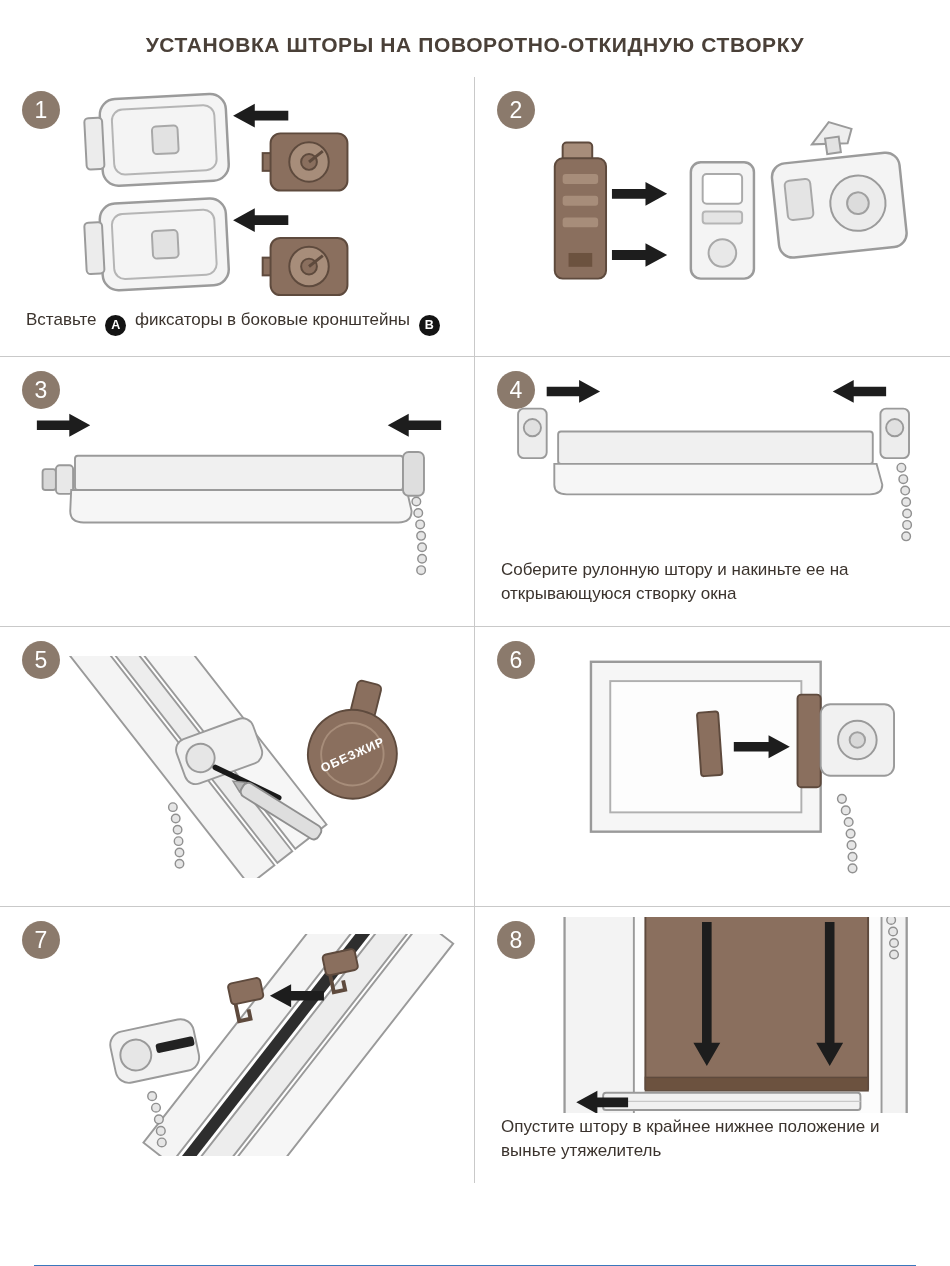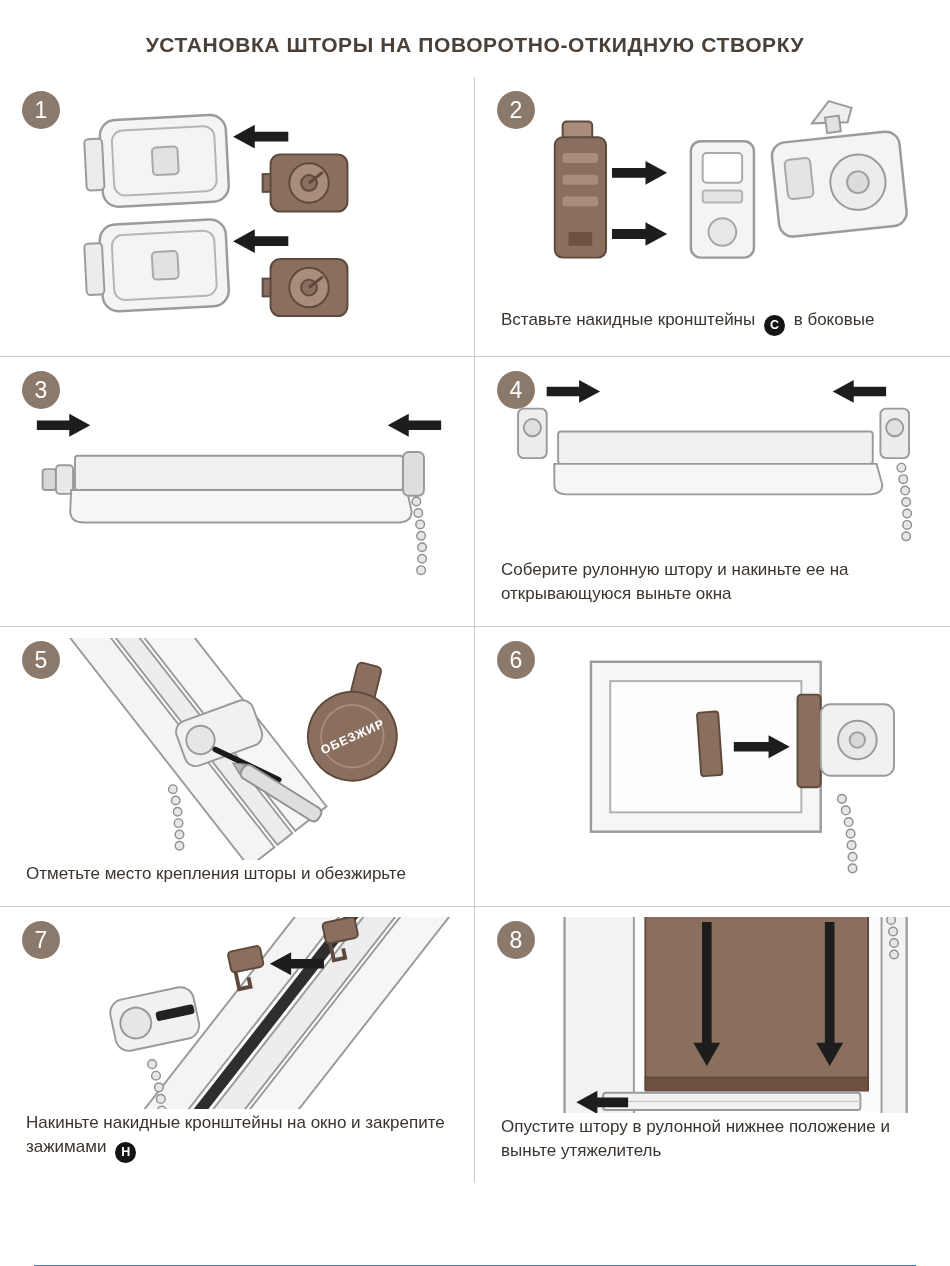--- a/index.html
+++ b/index.html
@@ -92,20 +92,21 @@
           </g>
           <g transform="translate(252,150)">
             <rect x="-8" y="20" width="10" height="18" fill="#8a6f5e" stroke="#5e4a3d" stroke-width="2"></rect>
             <rect x="0" y="0" width="78" height="58" rx="10" fill="#8a6f5e" stroke="#5e4a3d" stroke-width="2"></rect>
             <circle cx="39" cy="29" r="20" fill="#a78d7a" stroke="#5e4a3d" stroke-width="2"></circle>
             <circle cx="39" cy="29" r="8" fill="#8a6f5e" stroke="#5e4a3d" stroke-width="2"></circle>
             <line x1="39" y1="29" x2="53" y2="18" stroke="#5e4a3d" stroke-width="3"></line>
           </g>
         </svg>
       </div>
+      <p class="cap">Вставьте <span class="lb">A</span> фиксаторы в боковые кронштейны <span class="lb">B</span></p>
     </section>
 
     <section class="cell bb">
       <div class="num">2</div>
       <div class="art">
         <svg width="440" height="212" viewBox="0 0 440 215">
           <g transform="translate(58,48)">
             <rect x="8" y="-16" width="30" height="20" rx="4" fill="#a78d7a" stroke="#5e4a3d" stroke-width="2"></rect>
             <rect x="0" y="0" width="52" height="122" rx="8" fill="#8a6f5e" stroke="#5e4a3d" stroke-width="2"></rect>
             <rect x="8" y="16" width="36" height="10" rx="3" fill="#a78d7a"></rect>
@@ -128,21 +129,20 @@
             </g>
             <g transform="rotate(-6 60 70)">
               <rect x="0" y="18" width="130" height="96" rx="14" fill="#f4f4f4" stroke="#9b9b9b" stroke-width="2.5"></rect>
               <circle cx="84" cy="66" r="28" fill="#ececec" stroke="#9b9b9b" stroke-width="2"></circle>
               <circle cx="84" cy="66" r="11" fill="#dcdcdc" stroke="#a0a0a0" stroke-width="2"></circle>
               <rect x="12" y="36" width="26" height="40" rx="5" fill="#e4e4e4" stroke="#a8a8a8" stroke-width="2"></rect>
             </g>
           </g>
         </svg>
       </div>
-      <p class="cap">Вставьте накидные кронштейны <span class="lb">C</span> в боковые</p>
     </section>
 
     <section class="cell bb br">
       <div class="num">3</div>
       <div class="art">
         <svg width="440" height="205" viewBox="0 0 440 215">
           <polygon points="64,38 42,26 42,33 8,33 8,43 42,43 42,50" fill="#1d1d1d"></polygon>
           <polygon points="376,38 398,26 398,33 432,33 432,43 398,43 398,50" fill="#1d1d1d"></polygon>
           <g>
             <rect x="14" y="84" width="14" height="22" rx="3" fill="#d8d8d8" stroke="#999999" stroke-width="2"></rect>
@@ -184,21 +184,21 @@
             <circle cx="416" cy="114" r="4.5"></circle>
               <circle cx="418" cy="126" r="4.5"></circle>
               <circle cx="420" cy="138" r="4.5"></circle>
             <circle cx="421" cy="150" r="4.5"></circle>
               <circle cx="422" cy="162" r="4.5"></circle>
               <circle cx="422" cy="174" r="4.5"></circle>
             <circle cx="421" cy="186" r="4.5"></circle>
           </g>
         </svg>
       </div>
-      <p class="cap">Соберите рулонную штору и накиньте ее на открывающуюся выньте окна</p>
+      <p class="cap">Соберите рулонную штору и накиньте ее на открывающуюся створку окна</p>
     </section>
 
     <section class="cell bb br">
       <div class="num">5</div>
       <div class="art">
         <svg width="440" height="222" viewBox="0 0 440 235">
           <g transform="translate(46,6) rotate(-38)">
             <rect x="0" y="-60" width="34" height="360" fill="#f4f4f4" stroke="#9a9a9a" stroke-width="2"></rect>
             <rect x="38" y="-60" width="20" height="360" fill="#ededed" stroke="#9a9a9a" stroke-width="2"></rect>
             <rect x="62" y="-60" width="42" height="360" fill="#f6f6f6" stroke="#9a9a9a" stroke-width="2"></rect>
@@ -221,21 +221,20 @@
               <circle cx="157" cy="220" r="4.5"></circle>
           </g>
           <g transform="translate(340,104) rotate(14)">
             <rect x="-13" y="-78" width="26" height="36" rx="5" fill="#8a6f5e" stroke="#5e4a3d" stroke-width="2"></rect>
             <circle r="47" fill="#8a6f5e" stroke="#5e4a3d" stroke-width="2"></circle>
             <circle r="33" fill="none" stroke="#a78d7a" stroke-width="2"></circle>
             <text transform="rotate(-38)" x="0" y="5" text-anchor="middle" fill="#ffffff" font-size="13" letter-spacing="1">ОБЕЗЖИР</text>
           </g>
         </svg>
       </div>
-      <p class="cap">Отметьте место крепления шторы и обезжирьте</p>
     </section>
 
     <section class="cell bb">
       <div class="num">6</div>
       <div class="art">
         <svg width="440" height="222" viewBox="0 0 440 230">
           <rect x="92" y="6" width="238" height="176" fill="#f6f6f6" stroke="#9a9a9a" stroke-width="2.5"></rect>
           <rect x="112" y="26" width="198" height="136" fill="#fdfdfd" stroke="#b0b0b0" stroke-width="2"></rect>
           <rect x="204" y="58" width="22" height="66" rx="3" fill="#8a6f5e" stroke="#5e4a3d" stroke-width="2" transform="rotate(-4 215 91)"></rect>
           <polygon points="298,94 276,82 276,89 240,89 240,99 276,99 276,106" fill="#1d1d1d"></polygon>
@@ -284,21 +283,20 @@
           </g>
           <g fill="#e6e6e6" stroke="#909090" stroke-width="1.5">
             <circle cx="130" cy="168" r="4.5"></circle>
               <circle cx="134" cy="180" r="4.5"></circle>
               <circle cx="137" cy="192" r="4.5"></circle>
             <circle cx="139" cy="204" r="4.5"></circle>
               <circle cx="140" cy="216" r="4.5"></circle>
           </g>
         </svg>
       </div>
-      <p class="cap">Накиньте накидные кронштейны на окно и закрепите зажимами <span class="lb">H</span></p>
     </section>
 
     <section class="cell">
       <div class="num">8</div>
       <div class="art">
         <svg width="440" height="240" viewBox="0 0 440 250">
           <rect x="64" y="2" width="356" height="246" fill="#fcfcfc" stroke="#9a9a9a" stroke-width="2.5"></rect>
           <rect x="64" y="2" width="72" height="246" fill="#f3f3f3" stroke="#9a9a9a" stroke-width="2"></rect>
           <rect x="394" y="2" width="26" height="246" fill="#f3f3f3" stroke="#9a9a9a" stroke-width="2"></rect>
           <rect x="148" y="2" width="232" height="200" fill="#8a6f5e" stroke="#5e4a3d" stroke-width="2"></rect>
@@ -310,19 +308,19 @@
           <polygon points="76,216 98,204 98,211 130,211 130,221 98,221 98,228" fill="#1d1d1d"></polygon>
           <g fill="#e6e6e6" stroke="#909090" stroke-width="1.5">
             <circle cx="400" cy="14" r="4.5"></circle>
               <circle cx="404" cy="26" r="4.5"></circle>
               <circle cx="406" cy="38" r="4.5"></circle>
             <circle cx="407" cy="50" r="4.5"></circle>
               <circle cx="407" cy="62" r="4.5"></circle>
           </g>
         </svg>
       </div>
-      <p class="cap">Опустите штору в рулонной нижнее положение и выньте утяжелитель</p>
+      <p class="cap">Опустите штору в крайнее нижнее положение и выньте утяжелитель</p>
     </section>
 
   </div>
 
   <div class="footer-bar"></div>
 </div>
 
 </body></html>

